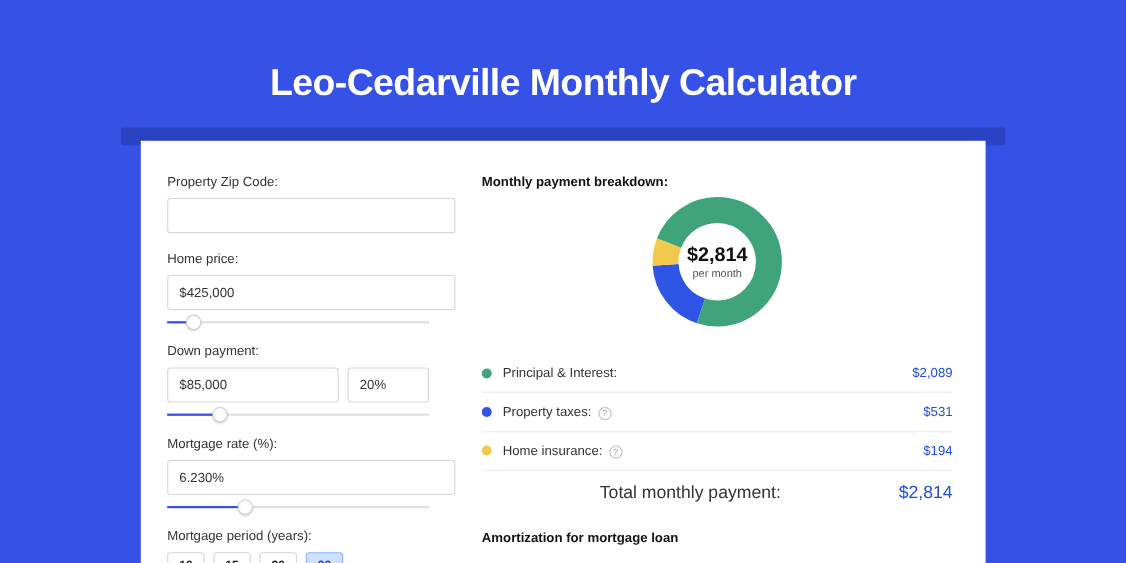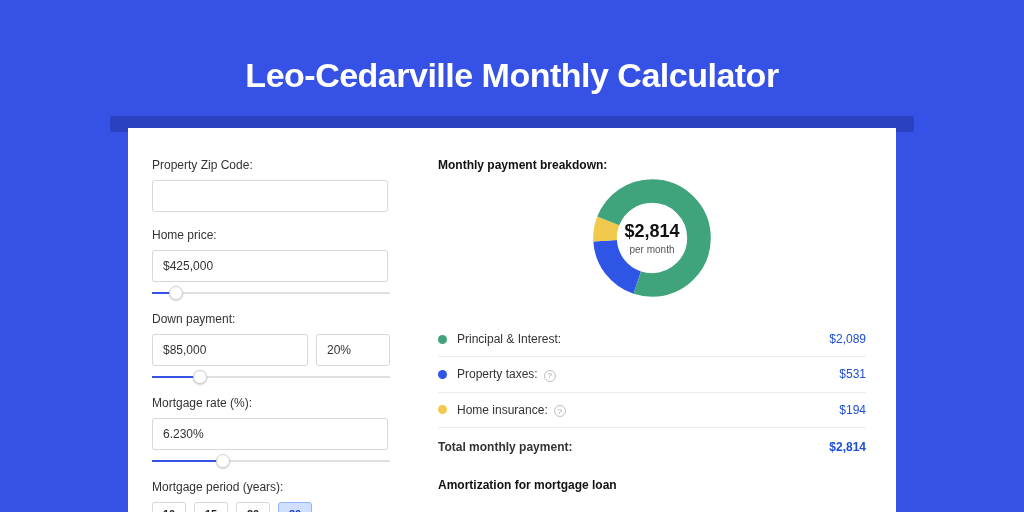--- a/index.html
+++ b/index.html
@@ -54,21 +54,21 @@
     padding: 30px 30px 0 30px;
     font-size: 12px;
     color: #222;
   }
   .field-label {
     font-size: 12px;
     color: #333;
     margin-bottom: 8px;
   }
   .input {
-    width: 236px;
+    width: 262px;
     height: 32px;
     border: 1px solid #d7d7dc;
     border-radius: 3px;
     background: #fff;
     padding: 0 10px;
     font-size: 12px;
     color: #333;
     margin-bottom: 4px;
   }
   .input-row { display: flex; gap: 8px; }
@@ -158,23 +158,24 @@
     border: 1px solid #bfbfc5;
     border-radius: 50%;
     color: #9a9aa0;
     font-size: 8px;
     align-items: center; justify-content: center;
     margin-left: 6px;
   }
   .total-row {
     display: flex; align-items: center;
     padding: 12px 0 14px;
-    font-size: 12px;
-    font-weight: 700;
+    font-size: 16px;
+    font-weight: 400;
     color: #111;
+    text-align: center;
   }
   .total-row .legend-label { flex: 1; }
   .amort-title {
     font-weight: 700;
     font-size: 12px;
     margin: 10px 0 10px;
     color: #111;
   }
 </style>
 </head>

